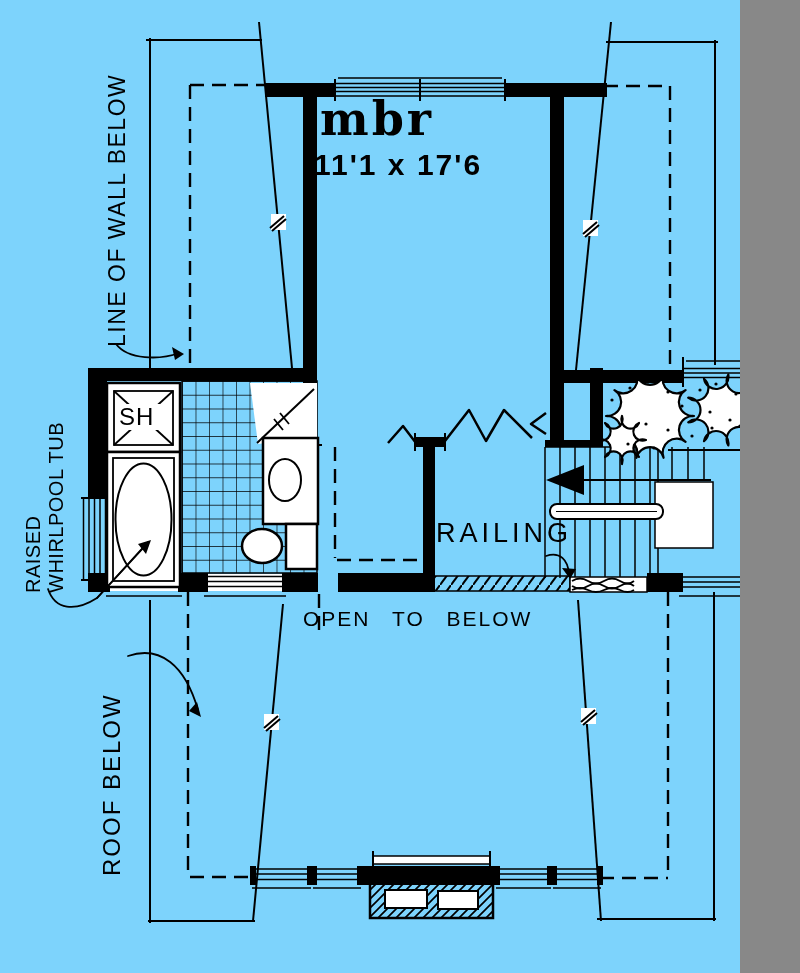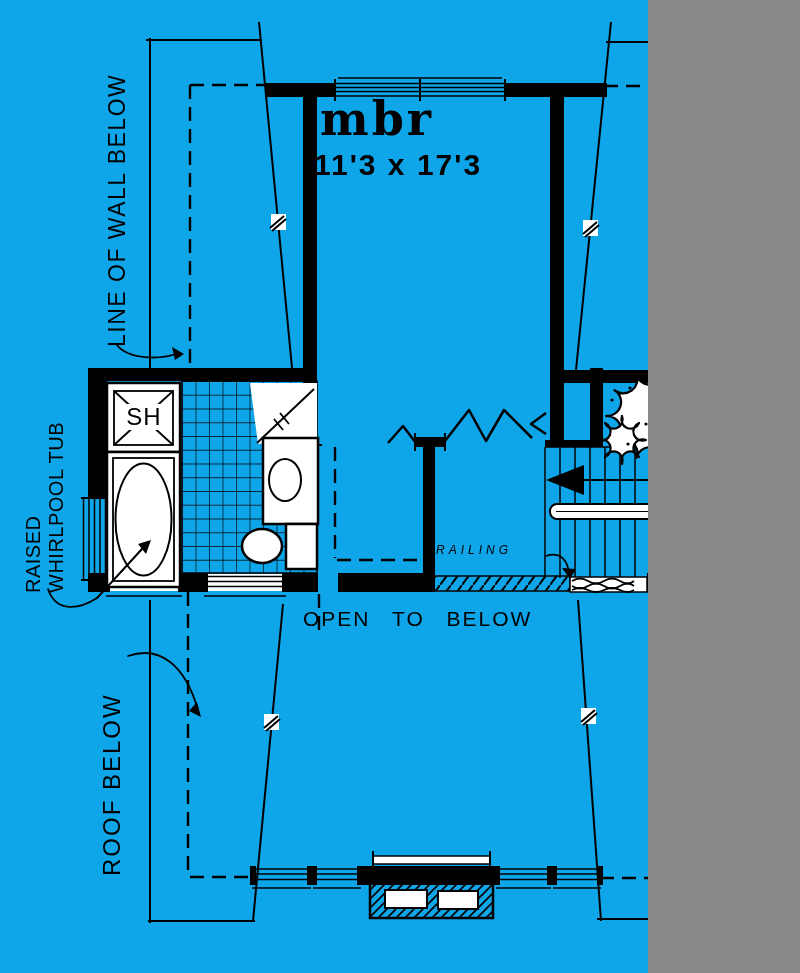--- a/index.html
+++ b/index.html
@@ -1,24 +1,24 @@
 <!DOCTYPE html>
 <html><head>
 <meta charset="utf-8">
 <style>
   html,body{margin:0;padding:0;background:#888;}
-  .sheet{position:relative;width:648px;height:973px;background:#0ea5e9;overflow:hidden;
+  .sheet{position:relative;width:740px;height:973px;background:#7dd3fc;overflow:hidden;
          font-family:"Liberation Sans",sans-serif;color:#000;}
   .sheet svg{position:absolute;left:0;top:0;}
   .lbl{position:absolute;white-space:nowrap;color:#000;}
   .lbl-mbr{left:320px;top:92px;font-family:"DejaVu Serif",serif;font-weight:bold;
            font-size:46px;letter-spacing:3px;}
   .lbl-dims{left:314px;top:148px;font-weight:bold;font-size:30px;letter-spacing:2px;}
-  .lbl-sh{left:119px;top:403px;width:50px;text-align:center;font-size:24px;letter-spacing:1px;}
-  .lbl-railing{left:436px;top:543px;font-size:12px;letter-spacing:4px;font-style:italic;}
+  .lbl-sh{left:119px;top:403px;width:50px;font-size:24px;letter-spacing:1px;}
+  .lbl-railing{left:436px;top:518px;font-size:27px;letter-spacing:4px;}
   .lbl-open{left:303px;top:607px;font-size:21px;letter-spacing:2px;word-spacing:14px;}
   .vlbl{position:absolute;transform:rotate(-90deg);transform-origin:0 0;white-space:nowrap;}
   .vlbl-wall{left:104px;top:347px;width:296px;font-size:23px;letter-spacing:1.5px;}
   .vlbl-roof{left:98px;top:876px;width:226px;font-size:24px;letter-spacing:2px;}
   .vlbl-tub{left:22px;top:593px;width:220px;font-size:20px;letter-spacing:.5px;line-height:23px;}
 </style>
 </head>
 <body>
 
 <div class="sheet">
@@ -303,21 +303,21 @@
     <polygon points="151,540 138,544 146,554" fill="#000" stroke="none"></polygon>
     <line x1="97" y1="598" x2="148" y2="542"></line>
     <path d="M128,656 C160,645 185,665 198,710"></path>
     <polygon points="201,717 189,711 197,702" fill="#000" stroke="none"></polygon>
     <path d="M546,556 C560,551 568,560 569,574"></path>
     <polygon points="570,579 562,568 576,569" fill="#000" stroke="none"></polygon>
   </g>
 </svg>
 
   <div class="lbl lbl-mbr">mbr</div>
-  <div class="lbl lbl-dims">11'3 x 17'3</div>
+  <div class="lbl lbl-dims">11'1 x 17'6</div>
   <div class="lbl lbl-sh">SH</div>
   <div class="lbl lbl-railing">RAILING</div>
   <div class="lbl lbl-open">OPEN TO BELOW</div>
   <div class="vlbl vlbl-wall">LINE OF WALL BELOW</div>
   <div class="vlbl vlbl-roof">ROOF BELOW</div>
   <div class="vlbl vlbl-tub">
     <div>RAISED</div>
     <div>WHIRLPOOL TUB</div>
   </div>
 </div>

